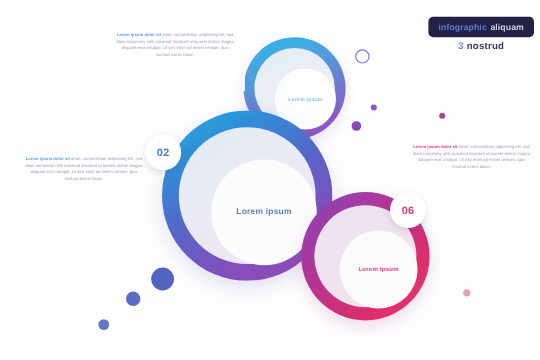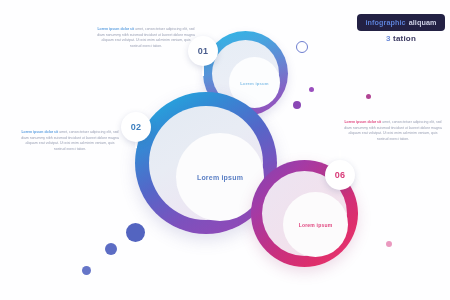--- a/index.html
+++ b/index.html
@@ -200,21 +200,21 @@
 </head>
 <body>
 
 <div id="stage">
 
   <div class="header-badge">
     <span class="hb-word-a">infographic</span>
     <span class="hb-word-b">aliquam</span>
   </div>
   <div class="header-sub">
-    <span class="num">3</span><span> tation</span>
+    <span class="num">3</span><span> nostrud</span>
   </div>
 
   <div class="tblock" id="text-01">
     <p><span class="lead lead-blue">Lorem ipsum dolor sit</span><span> amet, consectetuer adipiscing elit, sed diam nonummy nibh euismod tincidunt ut laoreet dolore magna aliquam erat volutpat. Ut wisi enim ad minim veniam, quis nostrud exerci tation.</span></p>
   </div>
 
   <div class="tblock" id="text-02">
     <p><span class="lead lead-blue">Lorem ipsum dolor sit</span><span> amet, consectetuer adipiscing elit, sed diam nonummy nibh euismod tincidunt ut laoreet dolore magna aliquam erat volutpat. Ut wisi enim ad minim veniam, quis nostrud exerci tation.</span></p>
   </div>
 
@@ -249,21 +249,20 @@
 
   <div class="ring" id="c03-outer">
     <div class="ring-mid" id="c03-mid">
       <div class="ring-core" id="c03-core">
         <span class="lbl">Lorem ipsum</span>
       </div>
     </div>
   </div>
 
   <div class="numstem" id="stem-01"></div>
-  <div class="numbadge" id="badge-01">01</div>
 
   <div class="numstem" id="stem-02"></div>
   <div class="numbadge" id="badge-02">02</div>
 
   <div class="numstem" id="stem-03"></div>
   <div class="numbadge" id="badge-03">06</div>
 
 </div>
 
 </body></html>

